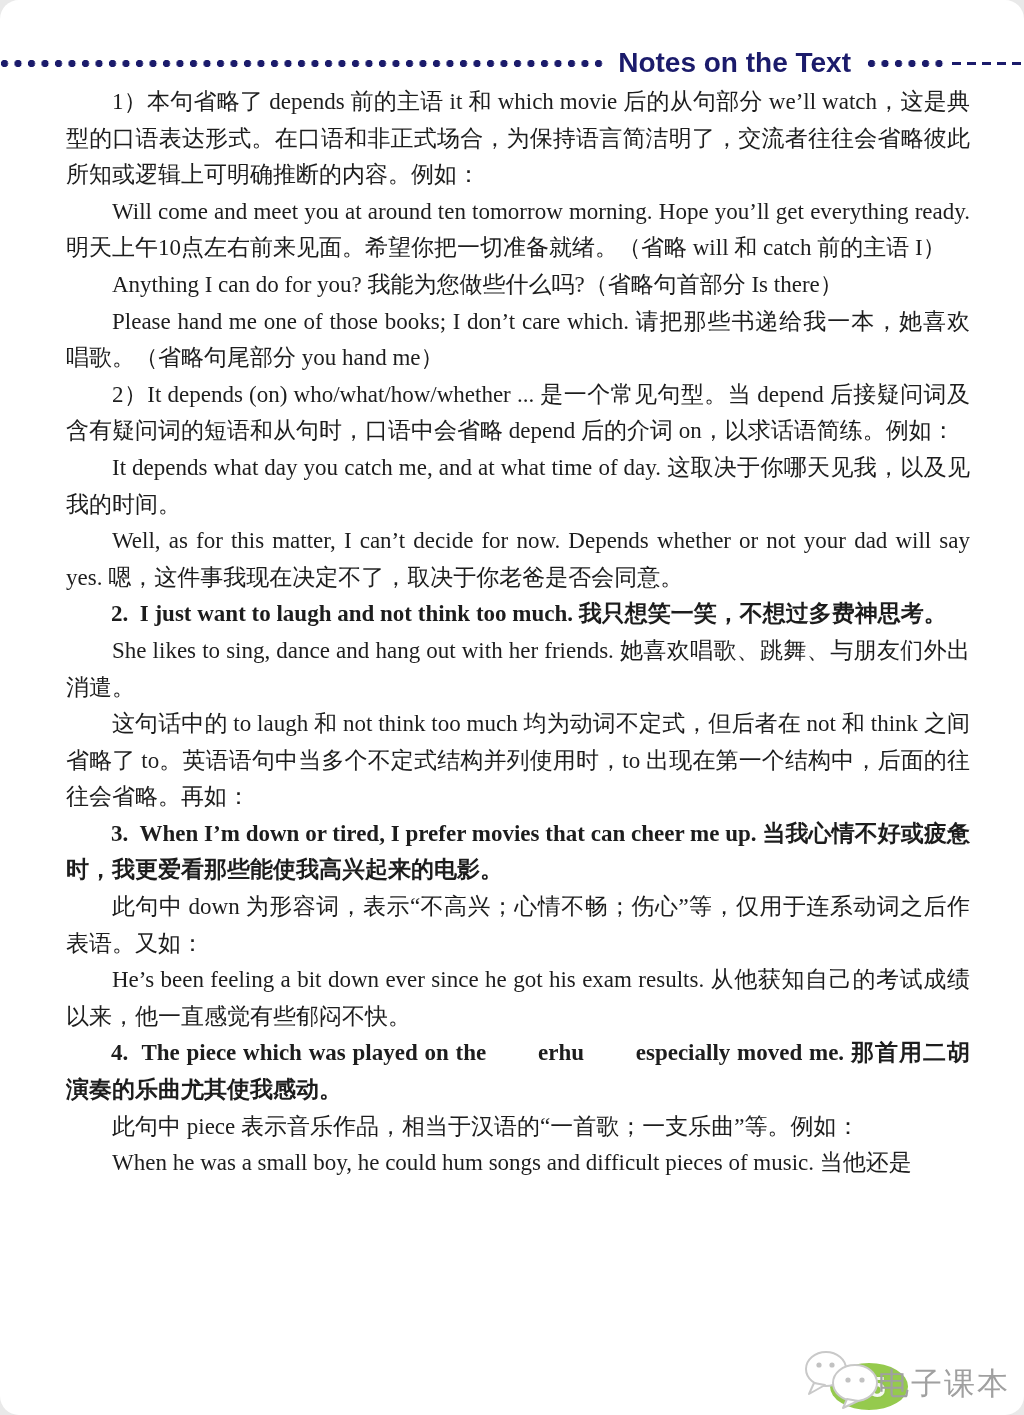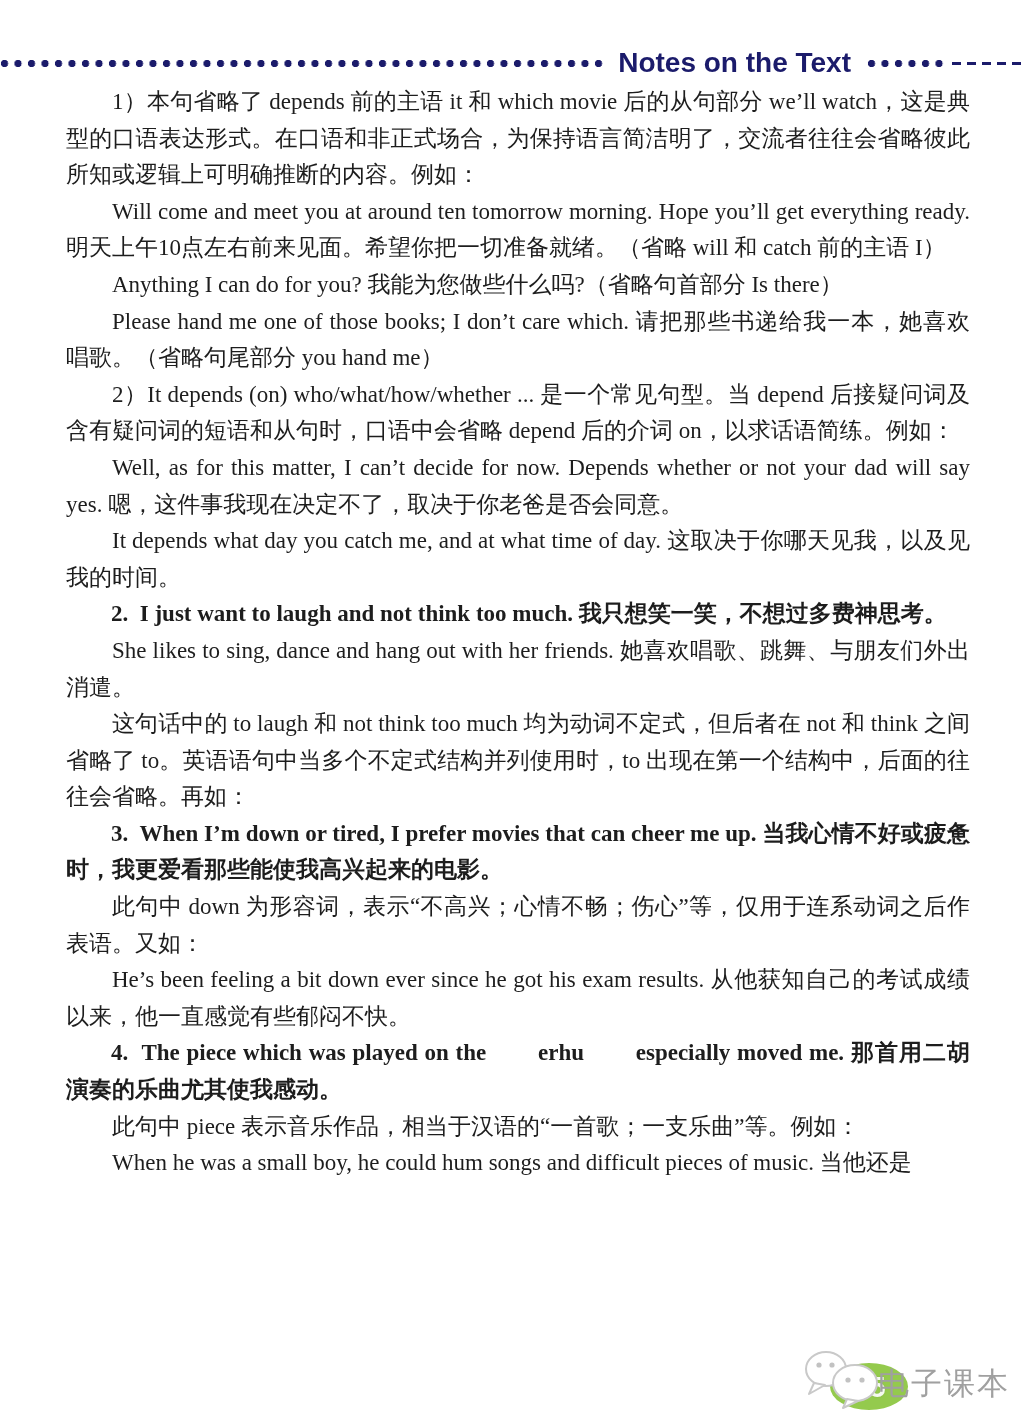--- a/index.html
+++ b/index.html
@@ -11,20 +11,21 @@
   }
   html,body{margin:0;padding:0;background:#e9e9e9;}
   .page{
     position:relative;
     width:1024px;height:1415px;
     background:#ffffff;
     margin:0 auto;
     overflow:hidden;
     font-family:"Liberation Serif","DejaVu Serif",serif;
     color:var(--ink);
+    border-radius:19px;
   }
   
   .header{
     position:absolute;
     left:0;right:0;top:44px;
     height:38px;
     display:flex;
     align-items:center;
   }
   .dotted-rule{
@@ -107,22 +108,22 @@
     <span class="dotted-rule dots-right"></span>
     <span class="dashes-right"></span>
   </div>
 
   <div class="content">
       <p class="para indent"><span>1）本句省略了 depends 前的主语 it 和 which movie 后的从句部分 we’ll watch，这是典型的口语表达形式。在口语和非正式场合，为保持语言简洁明了，交流者往往会省略彼此所知或逻辑上可明确推断的内容。例如：</span></p>
       <p class="para indent"><span>Will come and meet you at around ten tomorrow morning. Hope you’ll get everything ready. 明天上午10点左右前来见面。希望你把一切准备就绪。（省略 will 和 catch 前的主语 I）</span></p>
       <p class="para indent"><span>Anything I can do for you? 我能为您做些什么吗?（省略句首部分 Is there）</span></p>
       <p class="para indent"><span>Please hand me one of those books; I don’t care which. 请把那些书递给我一本，她喜欢唱歌。（省略句尾部分 you hand me）</span></p>
       <p class="para indent"><span>2）It depends (on) who/what/how/whether ... 是一个常见句型。当 depend 后接疑问词及含有疑问词的短语和从句时，口语中会省略 depend 后的介词 on，以求话语简练。例如：</span></p>
+      <p class="para indent"><span>It depends what day you catch me, and at what time of day. 这取决于你哪天见我，以及见我的时间。</span></p>
       <p class="para indent"><span>Well, as for this matter, I can’t decide for now. Depends whether or not your dad will say yes. 嗯，这件事我现在决定不了，取决于你老爸是否会同意。</span></p>
-      <p class="para indent"><span>It depends what day you catch me, and at what time of day. 这取决于你哪天见我，以及见我的时间。</span></p>
       <p class="para item"><span class="b">2.&nbsp; I just want to laugh and not think too much. 我只想笑一笑，不想过多费神思考。</span></p>
       <p class="para indent"><span>She likes to sing, dance and hang out with her friends. 她喜欢唱歌、跳舞、与朋友们外出消遣。</span></p>
       <p class="para indent"><span>这句话中的 to laugh 和 not think too much 均为动词不定式，但后者在 not 和 think 之间省略了 to。英语语句中当多个不定式结构并列使用时，to 出现在第一个结构中，后面的往往会省略。再如：</span></p>
       <p class="para item"><span class="b">3.&nbsp; When I’m down or tired, I prefer movies that can cheer me up. 当我心情不好或疲惫时，我更爱看那些能使我高兴起来的电影。</span></p>
       <p class="para indent"><span>此句中 down 为形容词，表示“不高兴；心情不畅；伤心”等，仅用于连系动词之后作表语。又如：</span></p>
       <p class="para indent"><span>He’s been feeling a bit down ever since he got his exam results. 从他获知自己的考试成绩以来，他一直感觉有些郁闷不快。</span></p>
       <p class="para item"><span class="b">4.&nbsp; The piece which was played on the </span><span class="b i">erhu</span><span class="b"> especially moved me. 那首用二胡演奏的乐曲尤其使我感动。</span></p>
       <p class="para indent"><span>此句中 piece 表示音乐作品，相当于汉语的“一首歌；一支乐曲”等。例如：</span></p>
       <p class="para indent"><span>When he was a small boy, he could hum songs and difficult pieces of music. 当他还是</span></p>
     </div>

